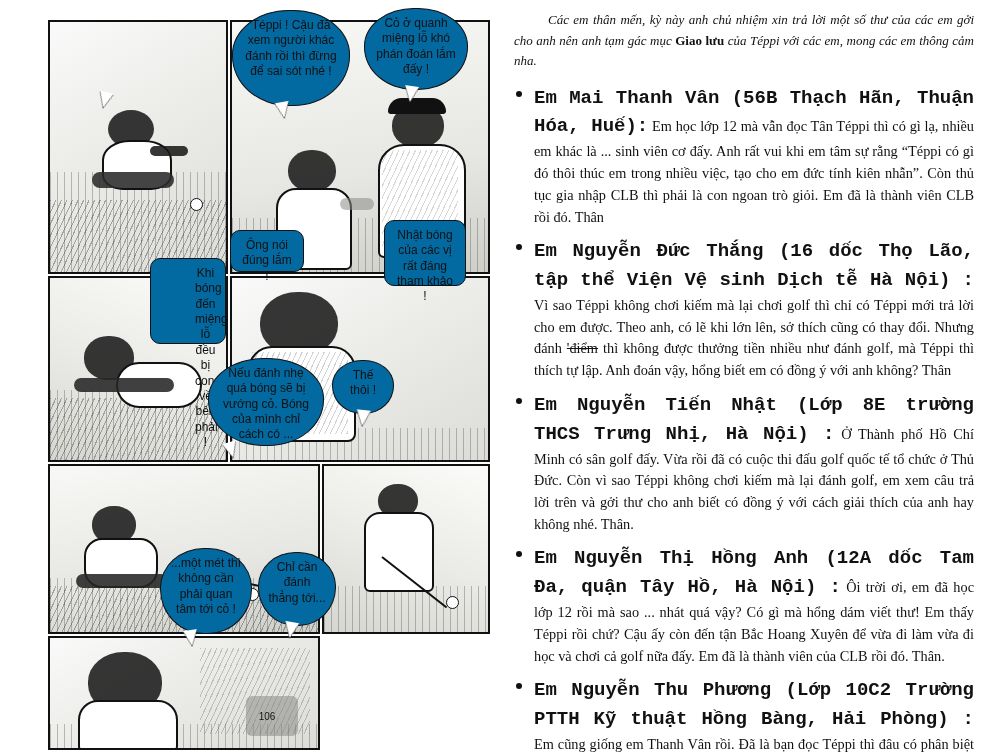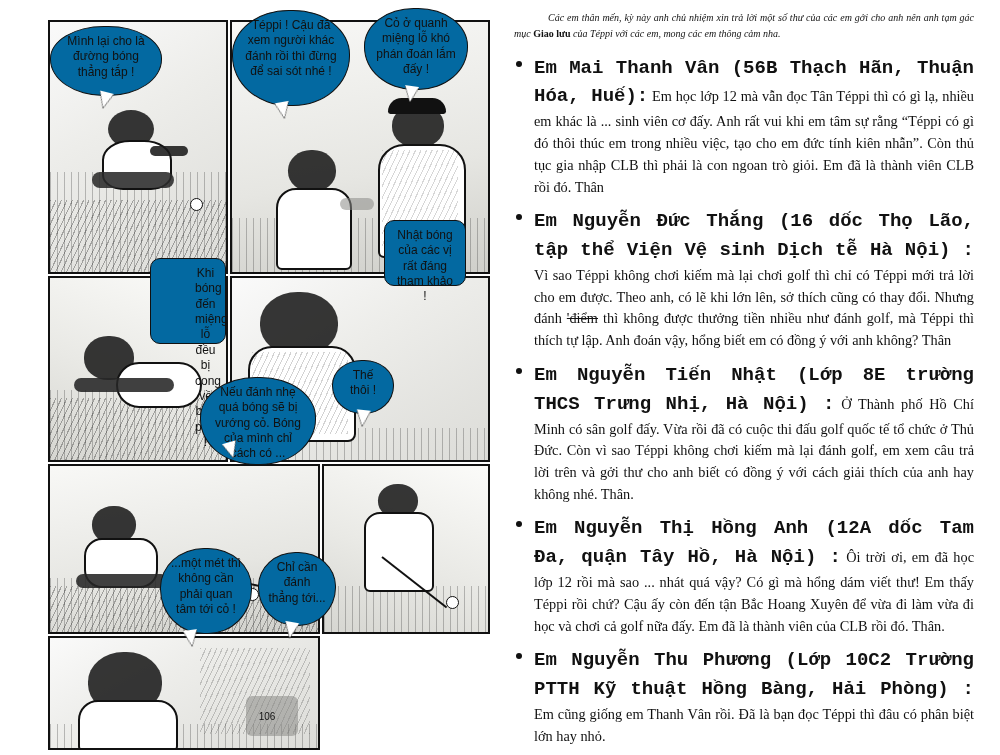--- a/index.html
+++ b/index.html
@@ -132,21 +132,21 @@
     font-weight: bold;
     font-size: 18.5px;
     text-align: center;
     letter-spacing: .1px;
     margin: 2px 0 14px 0;
     color: #000;
   }
   .intro {
     font-family: "Liberation Serif", serif;
     font-style: italic;
-    font-size: 10px;
+    font-size: 13px;
     line-height: 1.58;
     text-align: justify;
     margin: 0 0 12px 0;
     text-indent: 34px;
   }
   .intro b {
     font-style: normal;
     font-weight: bold;
   }
   .letters {
@@ -248,35 +248,35 @@
       </div>
 
       <div class="panel tone-a" style="left:4px; top:628px; width:268px; height:110px;">
         <div class="ground" style="top:86px; height:24px;"></div>
         <div class="blob" style="left:38px; top:14px; width:74px; height:62px; border-radius:48%;"></div>
         <div class="blob light" style="left:28px; top:62px; width:96px; height:48px; border-radius:20px 20px 6px 6px; background:#fff; border:2px solid #111; opacity:1;"></div>
         <div class="hatch" style="left:150px; top:10px; width:110px; height:86px; opacity:.22;"></div>
         <div class="blob grey" style="left:196px; top:58px; width:52px; height:40px; border-radius:6px;"></div>
       </div>
 
-      <div class="balloon" style="left:6px; top:18px; width:112px; height:70px;">Mình lại cho là đường bóng thẳng tắp !</div>
       <div class="tail" style="left:54px; top:84px; transform:rotate(14deg);"></div>
 
       <div class="balloon" style="left:188px; top:2px; width:118px; height:96px;">Téppi ! Cậu đã xem người khác đánh rồi thì đừng để sai sót nhé !</div>
       <div class="tail" style="left:232px; top:94px; transform:rotate(-10deg);"></div>
 
       <div class="balloon" style="left:320px; top:0px; width:104px; height:82px;">Cỏ ở quanh miệng lỗ khó phán đoán lắm đấy !</div>
       <div class="tail" style="left:360px; top:78px; transform:rotate(8deg);"></div>
 
+      <div class="balloon rect" style="left:186px; top:222px; width:74px; height:42px;">Ông nói đúng lắm !</div>
 
       <div class="balloon rect" style="left:340px; top:212px; width:82px; height:66px;">Nhật bóng của các vị rất đáng tham khảo !</div>
 
       <div class="balloon rect" style="left:106px; top:250px; width:76px; height:86px;padding-left:44px;">Khi bóng đến miệng lỗ đều bị cong về bên phải !</div>
 
-      <div class="balloon" style="left:156px; top:350px; width:116px; height:88px;margin-top:19px;">Nếu đánh nhẹ quá bóng sẽ bị vướng cỏ. Bóng của mình chỉ cách có ...</div>
+      <div class="balloon" style="left:164px; top:350px; width:116px; height:88px;">Nếu đánh nhẹ quá bóng sẽ bị vướng cỏ. Bóng của mình chỉ cách có ...</div>
       <div class="tail" style="left:180px; top:434px; transform:rotate(-16deg);"></div>
 
       <div class="balloon" style="left:288px; top:352px; width:62px; height:54px;">Thế thôi !</div>
       <div class="tail" style="left:312px; top:402px; transform:rotate(6deg);"></div>
 
       <div class="balloon" style="left:116px; top:540px; width:92px; height:86px;">...một mét thì không cần phải quan tâm tới cỏ !</div>
       <div class="tail" style="left:140px; top:622px; transform:rotate(-8deg);"></div>
 
       <div class="balloon" style="left:214px; top:544px; width:78px; height:74px;">Chỉ cần đánh thẳng tới...</div>
       <div class="tail" style="left:240px; top:614px; transform:rotate(10deg);"></div>

